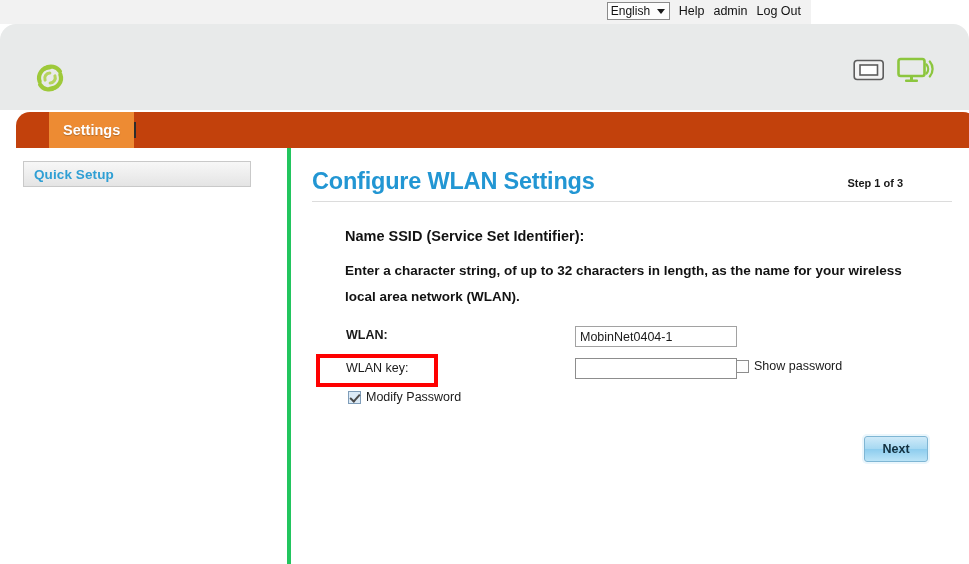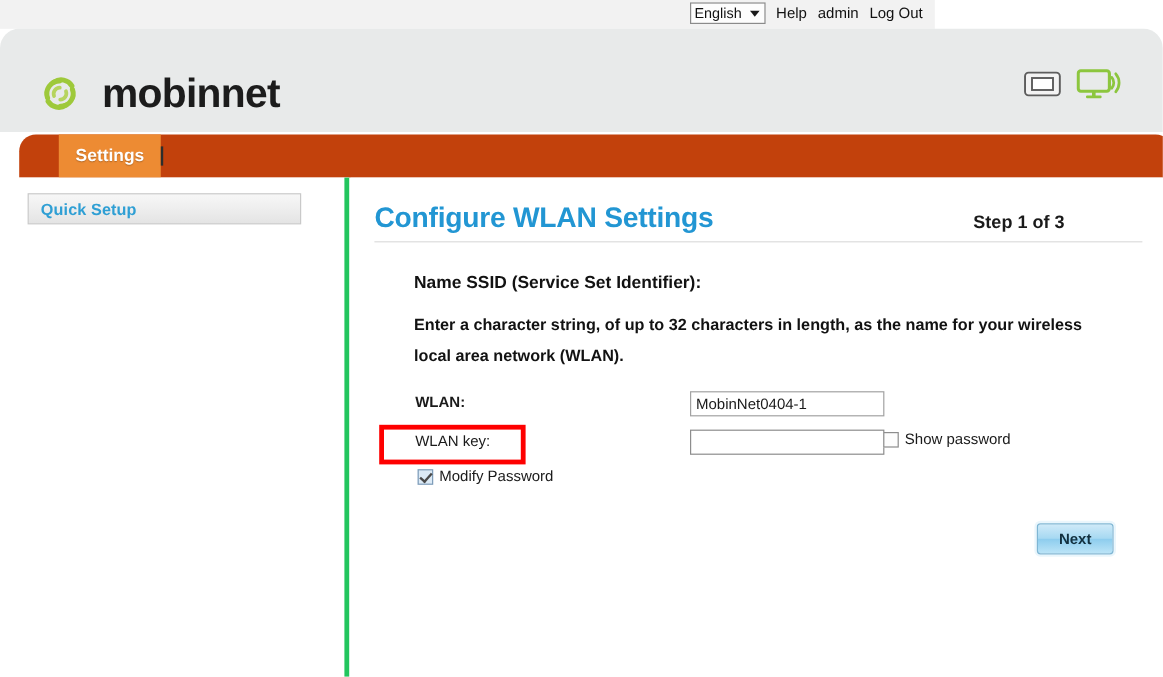--- a/index.html
+++ b/index.html
@@ -8,20 +8,21 @@
     background:#ffffff;
     font-family:"Liberation Sans", sans-serif;
     overflow:hidden;
     position:relative;
   }
 
   
   .topbar{
     position:absolute;left:0;top:0;width:779px;height:24px;
     background:#f2f2f2;
+    padding-left:32px;
   }
   .topbar-inner{
     position:absolute;right:10px;top:2px;
     display:flex;align-items:center;gap:9px;
     font-size:12px;color:#111;
   }
   .lang-select{
     font-family:"Liberation Sans", sans-serif;
     font-size:12px;
     height:18px;
@@ -118,22 +119,22 @@
     width:677px;height:416px;
     background:#ffffff;
   }
 
   .page-title{
     position:absolute;left:20px;top:20px;
     color:#2296d3;font-size:23.5px;font-weight:bold;
     letter-spacing:-0.2px;
   }
   .step-label{
-    position:absolute;right:82px;top:29px;
-    color:#1a1a1a;font-size:15px;font-weight:bold;
+    position:absolute;right:66px;top:29px;
+    color:#1a1a1a;font-size:11px;font-weight:bold;
   }
   .title-rule{
     position:absolute;left:20px;top:53px;width:640px;height:1px;
     background:#dcdcdc;
   }
 
   .section-heading{
     position:absolute;left:53px;top:80px;
     font-size:14.5px;font-weight:bold;color:#121212;
   }
@@ -249,21 +250,20 @@
         <path d="M23.5 12.5a11.5 11.5 0 0 0-10.8 15.4"></path>
         <path d="M13.2 31.1a11.5 11.5 0 0 0 16.2 3.4"></path>
         <path d="M24.5 35.5a11.5 11.5 0 0 0 10.8-15.4"></path>
         <path d="M34.8 16.9a11.5 11.5 0 0 0-16.2-3.4"></path>
       </g>
       <g fill="none" stroke="#b6d45e" stroke-width="3.4" stroke-linecap="round">
         <path d="M23.8 18.6a5.6 5.6 0 0 0-5.2 7.6"></path>
         <path d="M24.2 29.4a5.6 5.6 0 0 0 5.2-7.6"></path>
       </g>
     </svg>
-    <span class="logo-text">mobinnet</span>
   </div>
 
   <div class="header-icons">
     <svg class="sim-icon" viewBox="0 0 32 24">
       <rect x="1.2" y="2.5" width="29" height="19" rx="3" fill="#f3f3f3" stroke="#5d5d5d" stroke-width="1.6"></rect>
       <rect x="7" y="7" width="17.5" height="10" fill="#ffffff" stroke="#5d5d5d" stroke-width="1.6"></rect>
     </svg>
     <svg class="cast-icon" viewBox="0 0 38 26">
       <rect x="1.5" y="2" width="26" height="17" rx="2.2" fill="none" stroke="#8cc63e" stroke-width="2.6"></rect>
       <rect x="13" y="19" width="3" height="4" fill="#8cc63e"></rect>

